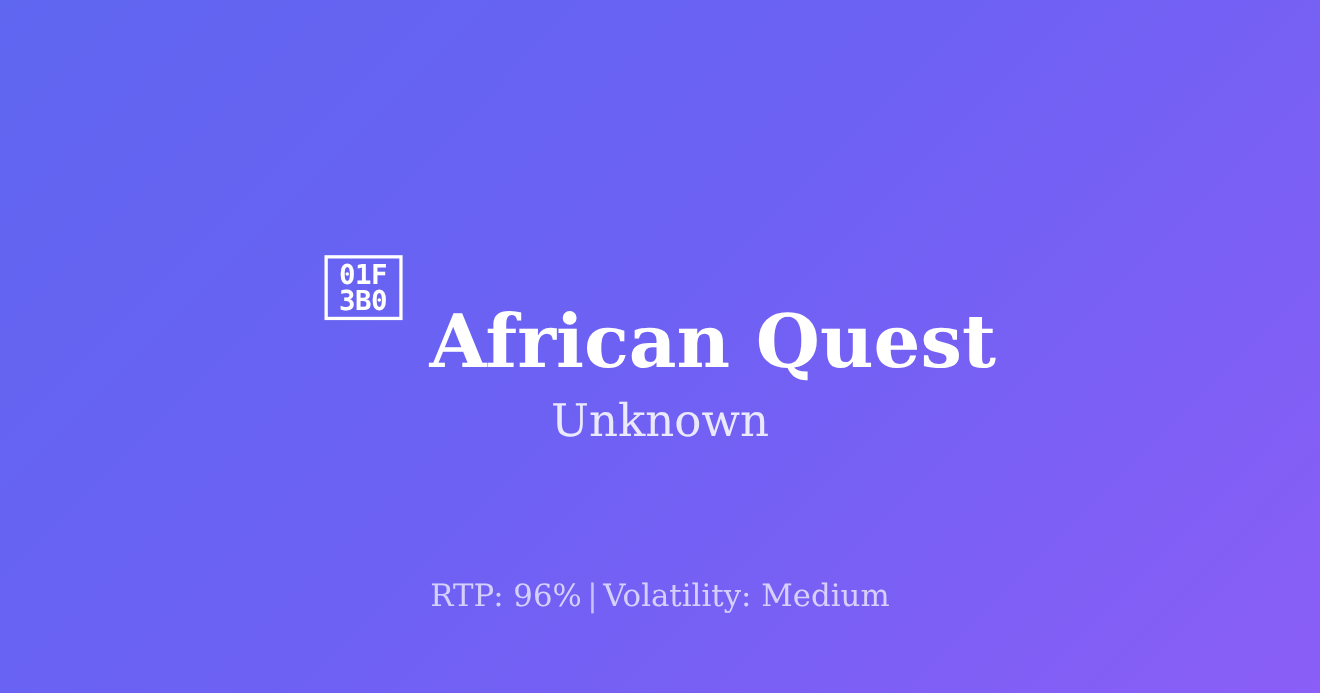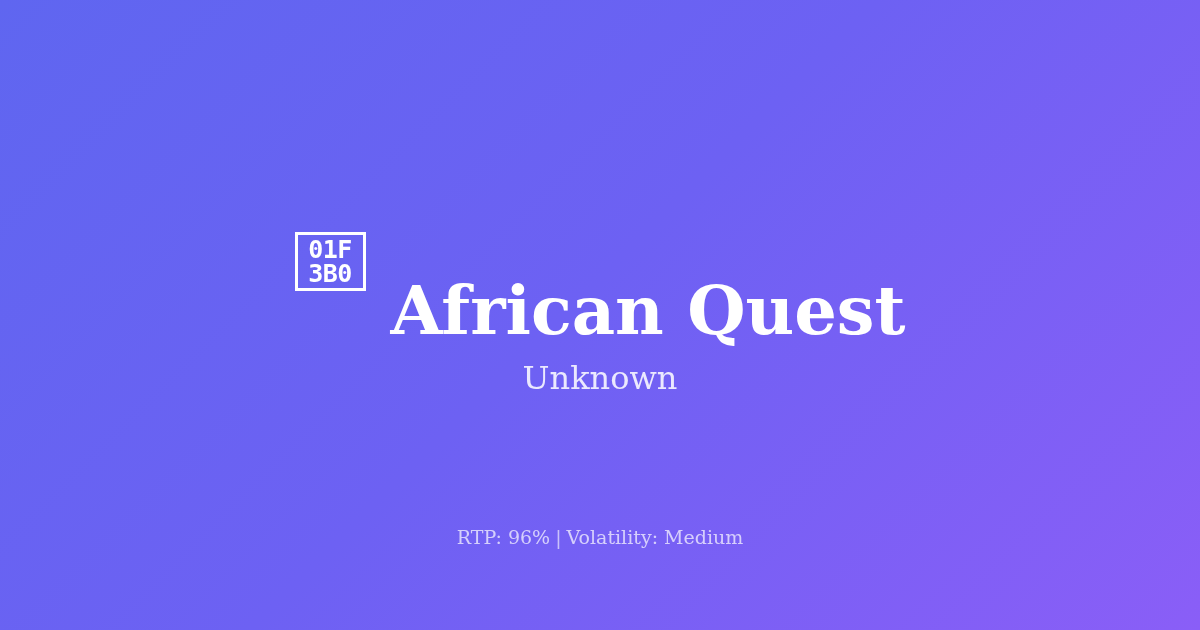--- a/index.html
+++ b/index.html
@@ -78,36 +78,36 @@
 
   
   .provider {
     position: absolute;
     top: 362px;
     left: 0;
     right: 0;
     text-align: center;
     font-family: "DejaVu Serif", "Liberation Serif", serif;
     font-weight: 400;
-    font-size: 32px;
+    font-size: 41px;
     line-height: 1;
     color: rgba(255, 255, 255, 0.86);
     white-space: nowrap;
   }
 
   
   .stats-line {
     position: absolute;
     top: 528px;
     left: 0;
     right: 0;
     text-align: center;
     font-family: "DejaVu Serif", "Liberation Serif", serif;
     font-weight: 400;
-    font-size: 19px;
+    font-size: 28px;
     line-height: 1;
     color: rgba(255, 255, 255, 0.70);
     white-space: nowrap;
   }
 
   .stats-line .sep {
     padding: 0 5px;
     color: rgba(255, 255, 255, 0.62);
   }
 </style>

